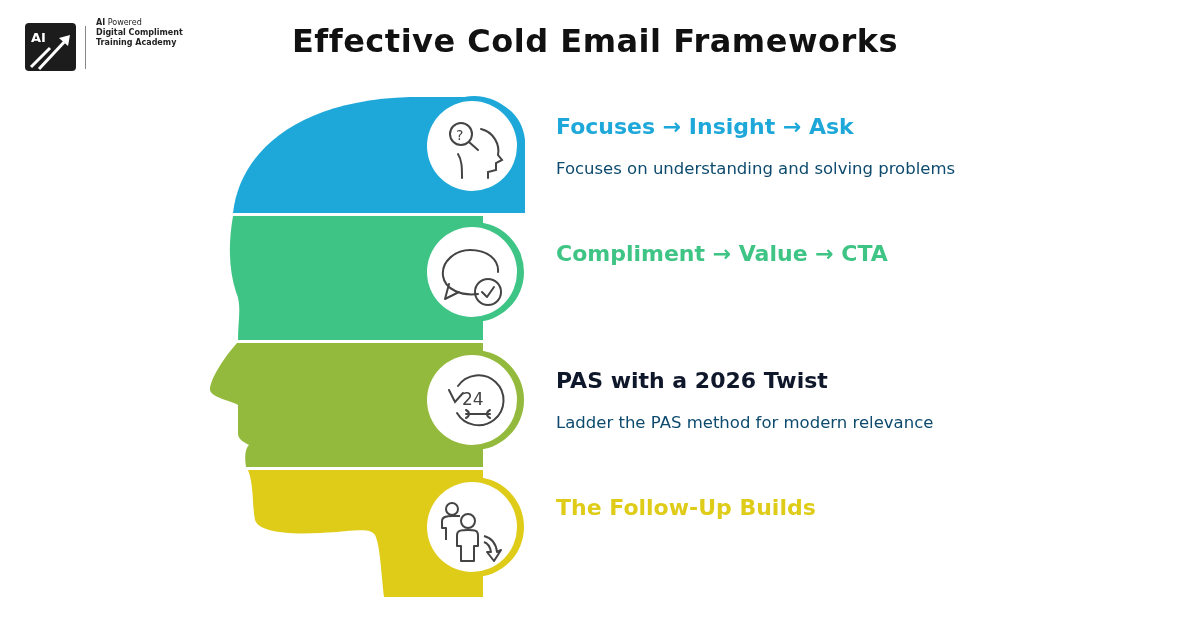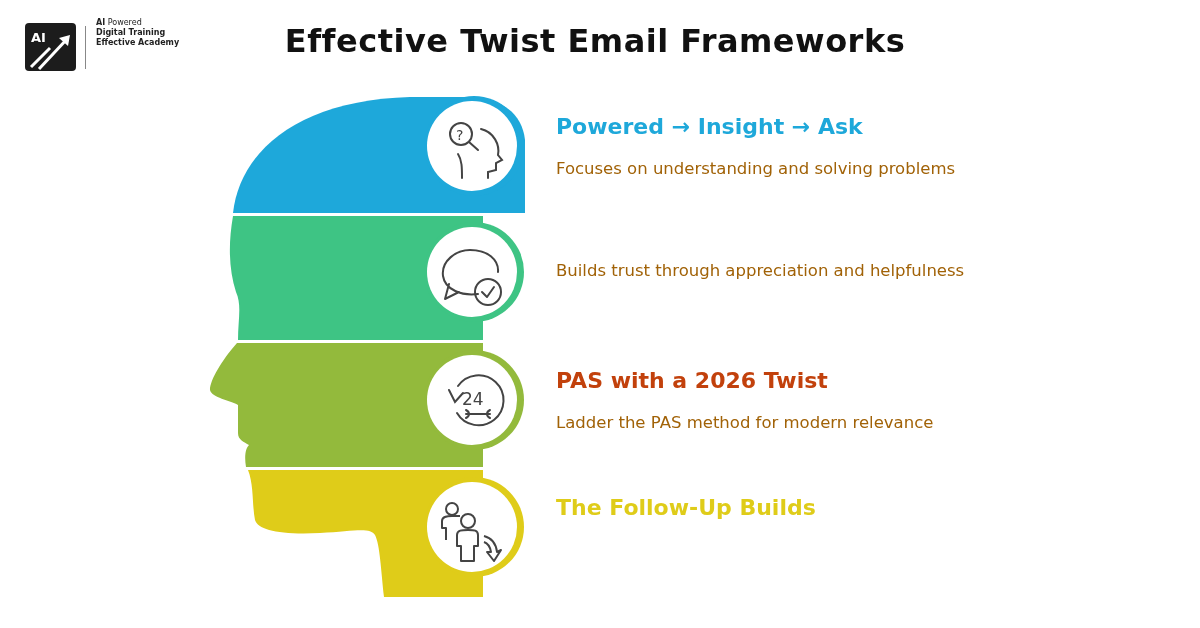--- a/index.html
+++ b/index.html
@@ -6,41 +6,41 @@
   body { width:1200px; height:628px; background:#ffffff; position:relative; overflow:hidden; font-family:"Liberation Sans", sans-serif; }
   .logo { position:absolute; left:25px; top:23px; width:51px; height:48px; background:#1c1c1c; border-radius:4px; }
   .logo-ai { position:absolute; left:6px; top:7px; color:#fff; font-weight:bold; font-size:13px; font-family:"DejaVu Sans", sans-serif; }
   .logo-sep { position:absolute; left:85px; top:26px; width:1px; height:43px; background:#888; }
   .logo-text { position:absolute; left:96px; top:18px; font-size:8px; line-height:10px; color:#222; font-family:"DejaVu Sans", sans-serif; }
   .logo-text b { font-weight:bold; }
   .title { position:absolute; left:0; width:1190px; top:22px; text-align:center; font-family:"DejaVu Sans", sans-serif; font-weight:bold; font-size:32px; color:#111; letter-spacing:0.5px; }
   .head { position:absolute; left:0; top:0; }
   .item { position:absolute; left:556px; }
   .item-title { font-family:"DejaVu Sans", sans-serif; font-weight:bold; font-size:22px; white-space:nowrap; }
-  .item-desc { margin-top:20px; font-family:"DejaVu Sans", sans-serif; font-size:16.5px; color:#a16207; white-space:nowrap;text-align:right; }
+  .item-desc { margin-top:20px; font-family:"DejaVu Sans", sans-serif; font-size:16.5px; color:#0c4a6e; white-space:nowrap;text-align:right; }
 </style>
 </head>
 <body>
 
 <div class="logo">
   <span class="logo-ai">AI</span>
   <svg width="51" height="48" style="position:absolute;left:0;top:0">
     <line x1="6" y1="44" x2="25" y2="25" stroke="#fff" stroke-width="3"></line>
     <line x1="14" y1="46" x2="42" y2="16" stroke="#fff" stroke-width="3"></line>
     <polygon points="45,12 34,15 43,23" fill="#fff"></polygon>
   </svg>
 </div>
 <div class="logo-sep"></div>
 <div class="logo-text">
   <div><b>AI</b><span> Powered</span></div>
-  <div><b>Digital Training</b></div>
-  <div><b>Effective Academy</b></div>
+  <div><b>Digital Compliment</b></div>
+  <div><b>Training Academy</b></div>
 </div>
 
-<div class="title">Effective Twist Email Frameworks</div>
+<div class="title">Effective Cold Email Frameworks</div>
 
 <svg class="head" width="1200" height="628">
 
   <path d="M233,213 C240,150 300,100 410,97 L465,97 C500,97 522,112 525,140 L525,213 Z" fill="#1ea8da"></path>
 
   <path d="M233,216 L483,216 L483,340 L238,340 C238,320 242,305 236,292 C229,270 228,245 233,216 Z" fill="#3ec484"></path>
 
   <path d="M237,343 L483,343 L483,467 L246,467 C244,455 246,448 249,445 C244,442 238,440 238,433 L238,405 C230,400 212,398 210,390 C210,380 222,360 237,343 Z" fill="#93ba3c"></path>
 
   <path d="M248,470 L483,470 L483,597 L384,597 C381,570 380,545 375,535 C370,527 355,531 320,533 C280,535 258,530 255,520 C252,505 254,485 248,470 Z" fill="#dfcc19"></path>
@@ -86,25 +86,25 @@
   <g fill="none" stroke="#444" stroke-width="2" stroke-linejoin="round">
     <circle cx="452" cy="509" r="6"></circle>
     <path d="M446,540 L446,528 L442,528 L442,521 C442,516 448,516 452,516 L460,516"></path>
     <circle cx="468" cy="521" r="7"></circle>
     <path d="M461,561 L461,546 L457,546 L457,535 C457,530 462,530 468,530 C474,530 478,530 478,535 L478,546 L474,546 L474,561 Z"></path>
     <path d="M484,536 C492,538 496,544 497,552 L501,550 L494,561 L487,552 L491,552 C490,546 487,543 484,542"></path>
   </g>
 </svg>
 
 <div class="item" style="top:114px;">
-  <div class="item-title" style="color:#1ea8da;">Powered → Insight → Ask</div>
+  <div class="item-title" style="color:#1ea8da;">Focuses → Insight → Ask</div>
   <div class="item-desc">Focuses on understanding and solving problems</div>
 </div>
 <div class="item" style="top:241px;">
-  <div class="item-desc">Builds trust through appreciation and helpfulness</div>
+  <div class="item-title" style="color:#3ec484;">Compliment → Value → CTA</div>
 </div>
 <div class="item" style="top:368px;">
-  <div class="item-title" style="color:#c2410c;">PAS with a 2026 Twist</div>
+  <div class="item-title" style="color:#0f172a;">PAS with a 2026 Twist</div>
   <div class="item-desc">Ladder the PAS method for modern relevance</div>
 </div>
 <div class="item" style="top:495px;">
   <div class="item-title" style="color:#dfcc19;">The Follow-Up Builds</div>
 </div>
 
 </body></html>

